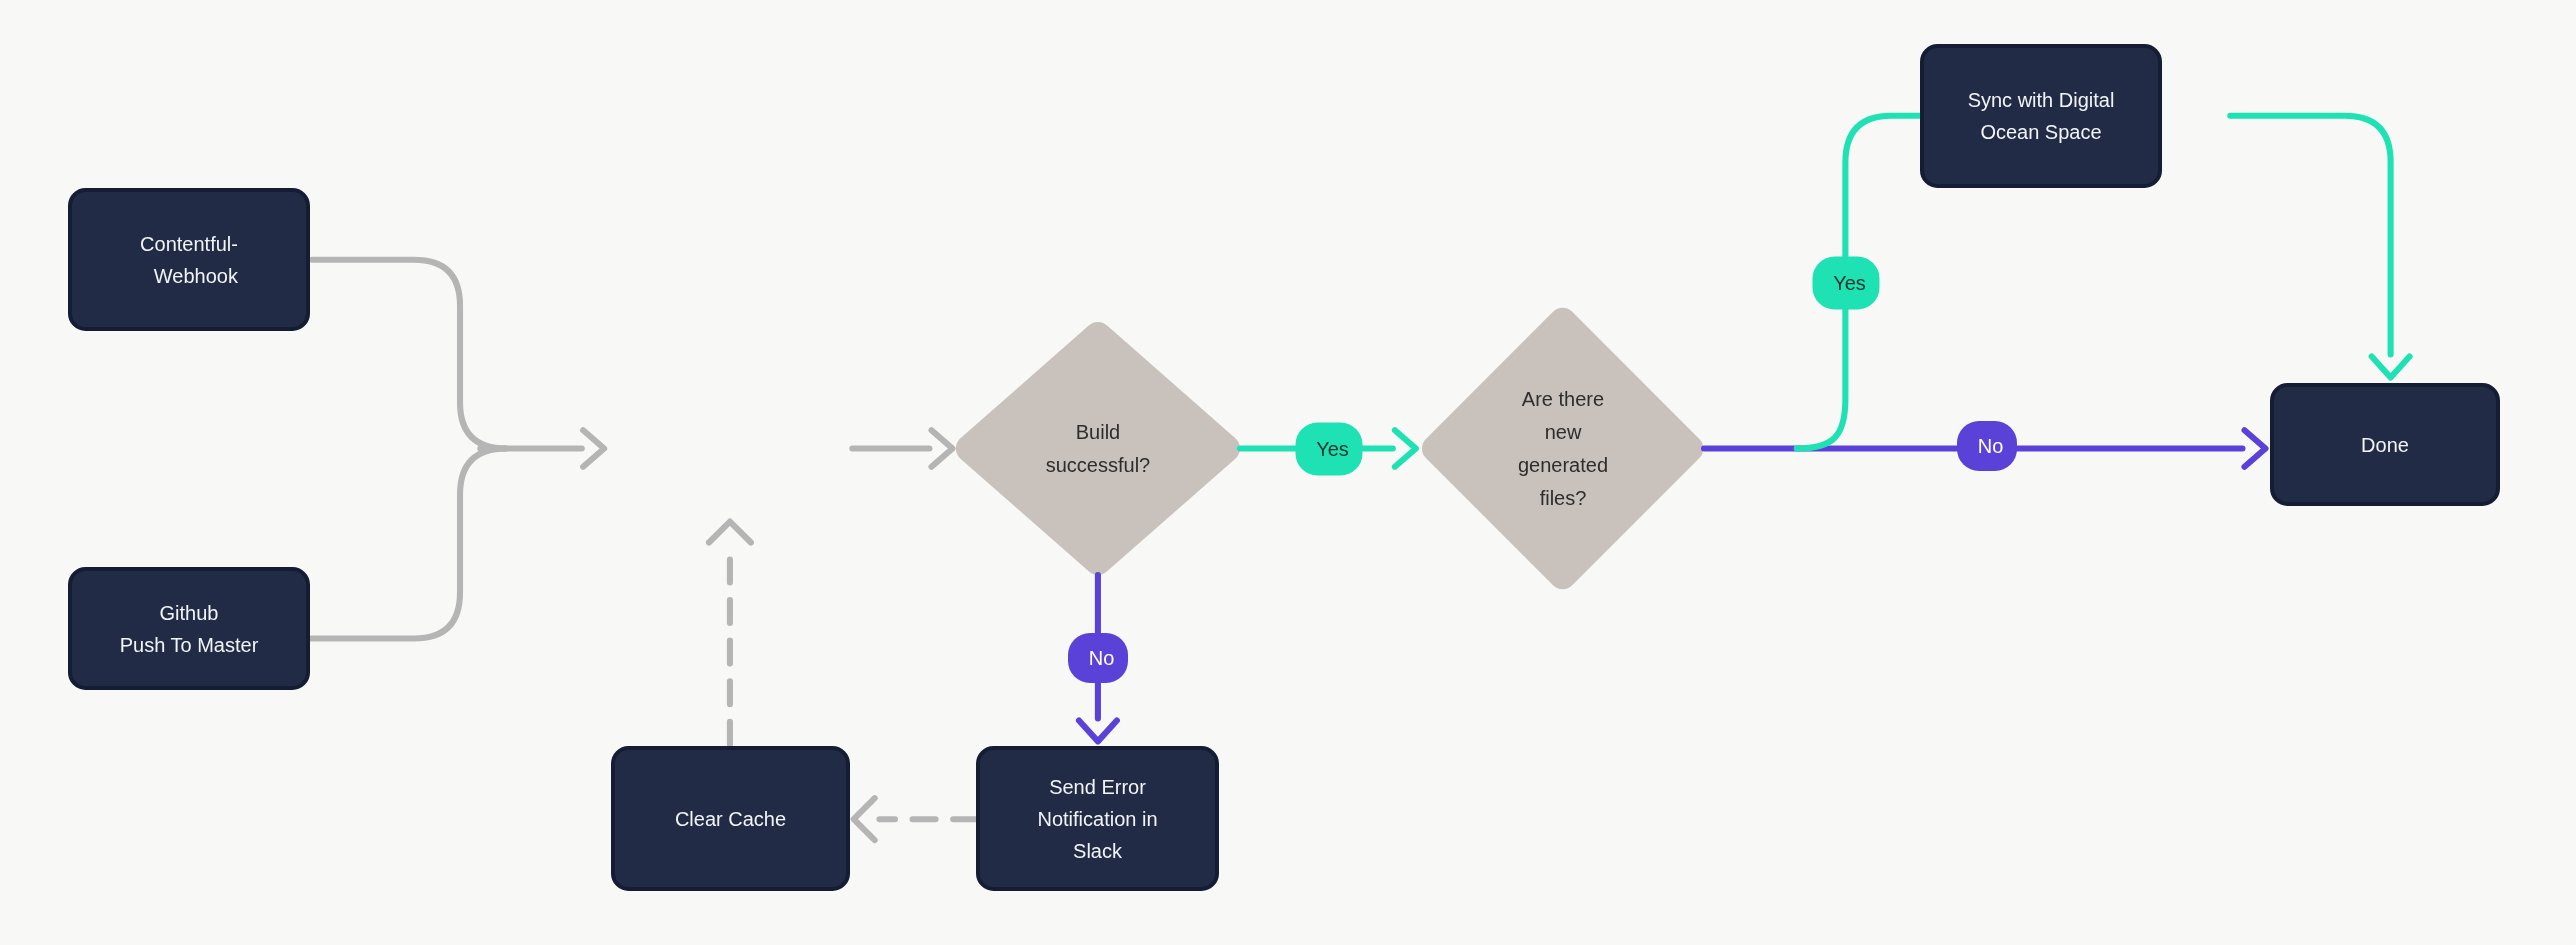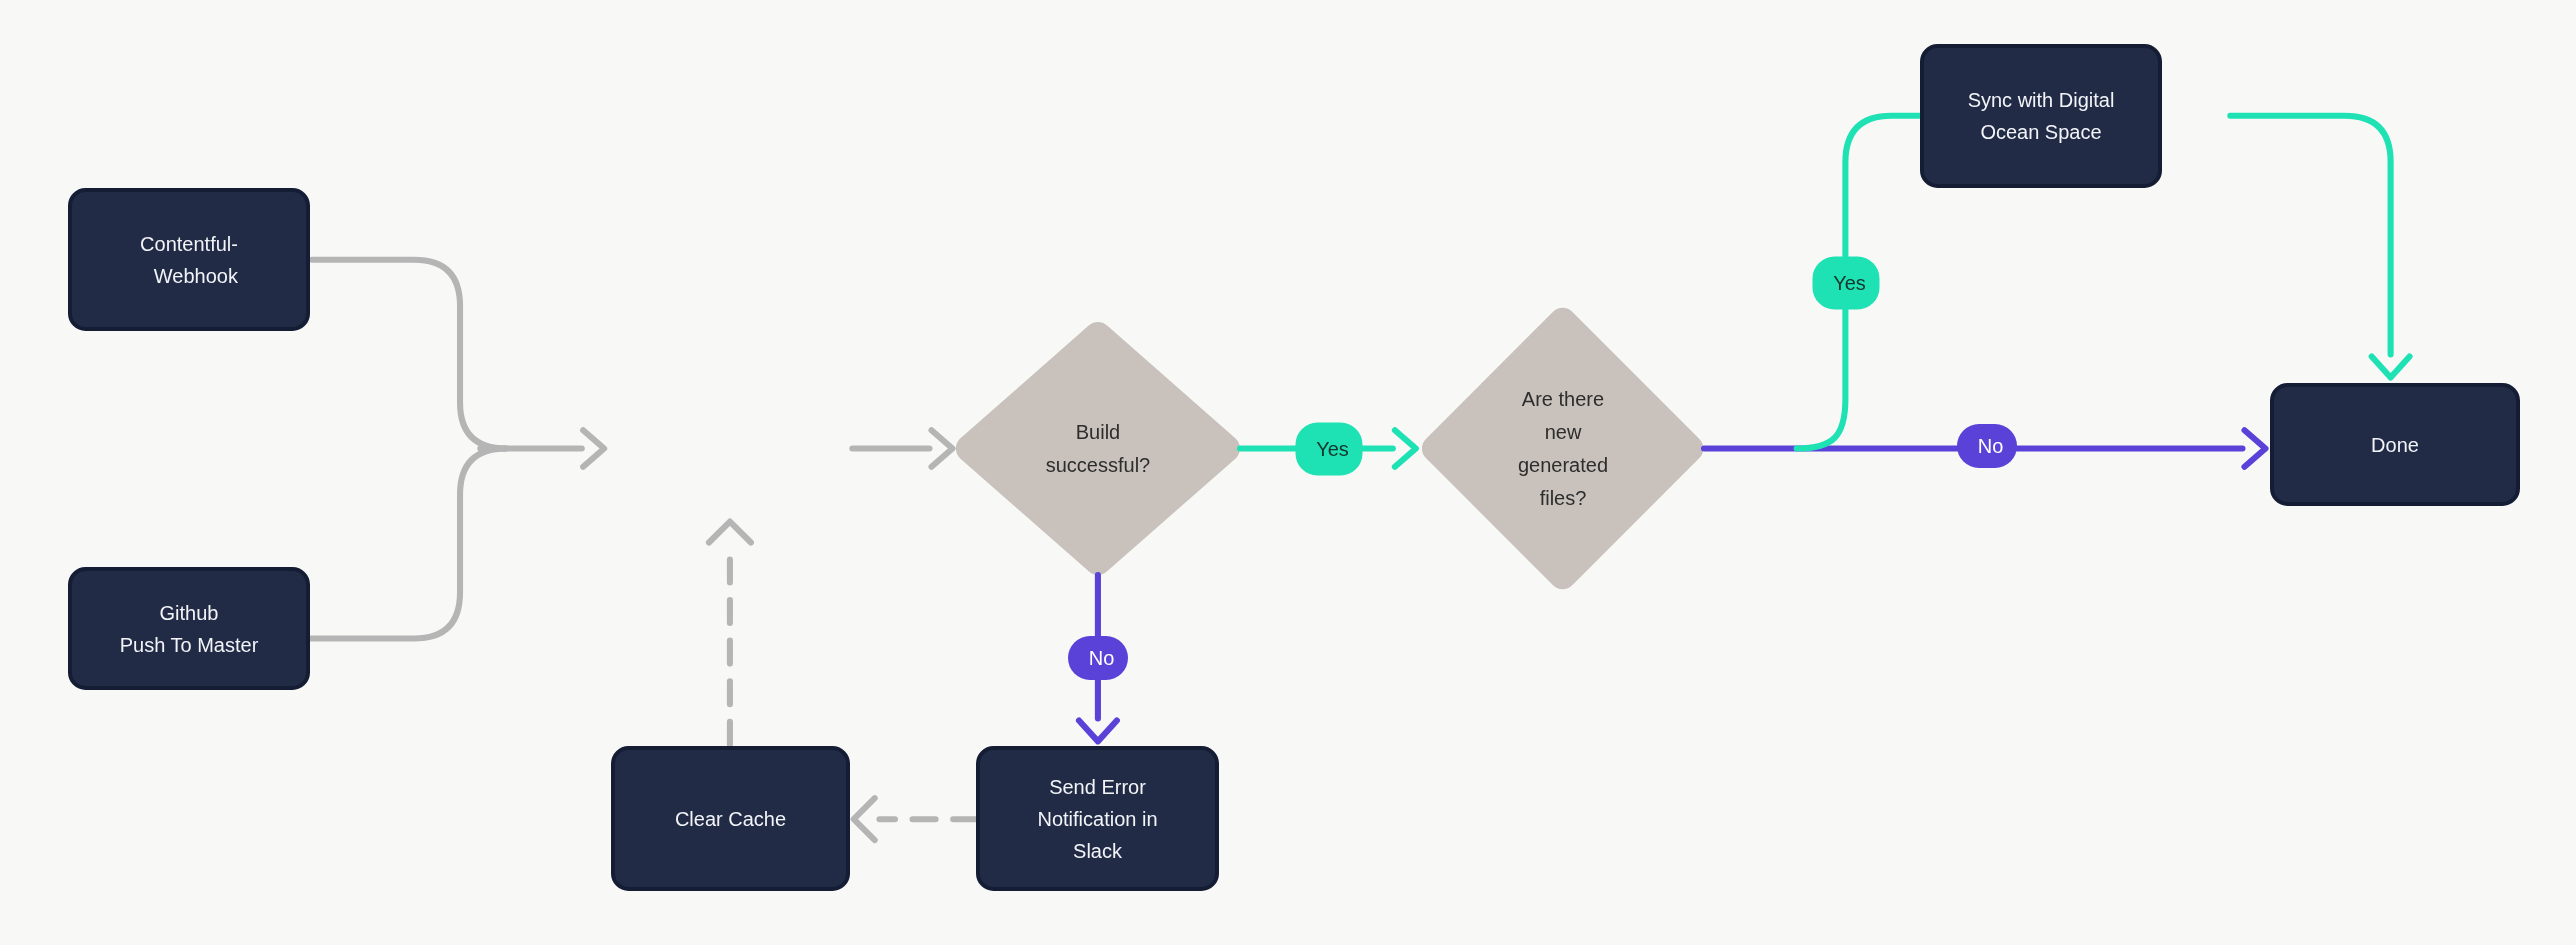--- a/index.html
+++ b/index.html
@@ -57,21 +57,21 @@
     border-radius:22px;
     text-align:center;
     padding-left:7px;
   }
   .edge-label.yes{
     width:60px;height:53px;
     background:var(--edge-teal);
     color:var(--label-yes-text);
   }
   .edge-label.no{
-    width:53px;height:44px;
+    width:53px;height:50px;
     background:var(--edge-purple);
     color:var(--label-no-text);
   }
 </style>
 </head>
 <body>
 
 <div class="canvas">
 
   <svg class="edges-svg" viewBox="0 0 3808 1397">
@@ -114,21 +114,21 @@
   <div class="node" style="left:68px;top:188px;width:242px;height:143px;text-align:right;">Contentful-
 Webhook</div>
 
   <div class="node" style="left:68px;top:567px;width:242px;height:123px;">Github
 Push To Master</div>
 
 
   <div class="node" style="left:1920px;top:44px;width:242px;height:144px;">Sync with Digital
 Ocean Space</div>
 
-  <div class="node" style="left:2270px;top:383px;width:250px;height:123px;">Done</div>
+  <div class="node" style="left:2270px;top:383px;width:230px;height:123px;">Done</div>
 
   <div class="node" style="left:976px;top:746px;width:243px;height:145px;">Send Error
 Notification in
 Slack</div>
 
   <div class="node" style="left:611px;top:746px;width:239px;height:145px;">Clear Cache</div>
 
   <div class="diamond-label" style="left:1098px;top:449px;">Build
 successful?</div>
 

